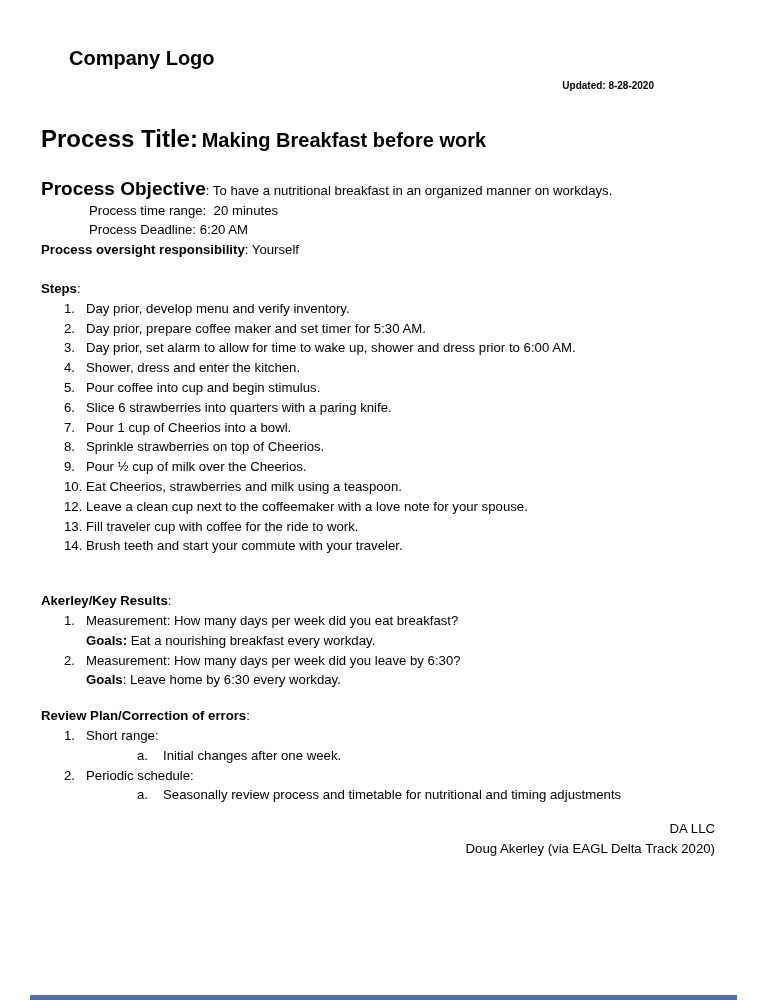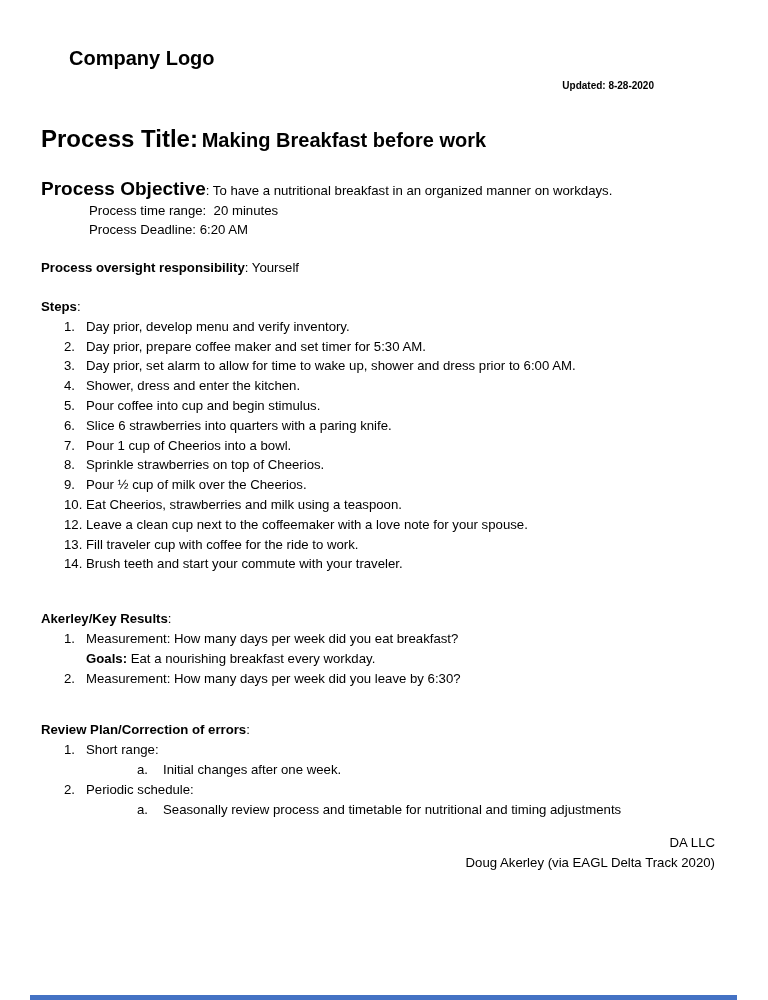--- a/index.html
+++ b/index.html
@@ -18,24 +18,24 @@
   .doc-title { margin-top:28px; font-weight:bold; line-height:29px; }
   .doc-title .t1 { font-size:24px; }
   .doc-title .t2 { font-size:20px; }
 
   .objective { margin-top:22px; }
   .objective .obj-label { font-size:19px; font-weight:bold; }
 
   b.sec { font-weight:bold; }
   .section-label { margin-top:0; }
   .mt-timetables { margin-top:26px; }
-  .mt-oversight  { margin-top:18px; }
+  .mt-oversight  { }
   .mt-steps      { margin-top:19px; }
   .mt-metrics    { margin-top:35px; }
-  .mt-review     { margin-top:32px; }
+  .mt-review     { margin-top:16px; }
 
   .indent1 { margin-left:48px; }
   .pre { white-space:pre-wrap; }
 
   .li { display:flex; margin-left:23px; }
   .li .num { flex:none; width:22px; }
   .li .txt { flex:1; }
 
   .goal-line { margin-left:45px; }
 
@@ -139,20 +139,21 @@
   <div>
     <div class="li">
         <span class="num">1.</span>
         <span class="txt">Measurement: How many days per week did you eat breakfast?</span>
       </div>
     <div class="goal-line"><b class="sec">Goals:</b><span> Eat a nourishing breakfast every workday.</span></div>
     <div class="li">
         <span class="num">2.</span>
         <span class="txt">Measurement: How many days per week did you leave by 6:30?</span>
       </div>
+    <div class="goal-line"><b class="sec">Goals</b><span>: Leave home by 6:30 every workday.</span></div>
   </div>
 
   <div class="section-label mt-review">
     <b class="sec">Review Plan/Correction of errors</b><span>:</span>
   </div>
 
   <div>
     <div class="li">
         <span class="num">1.</span>
         <span class="txt">Short range:</span>

